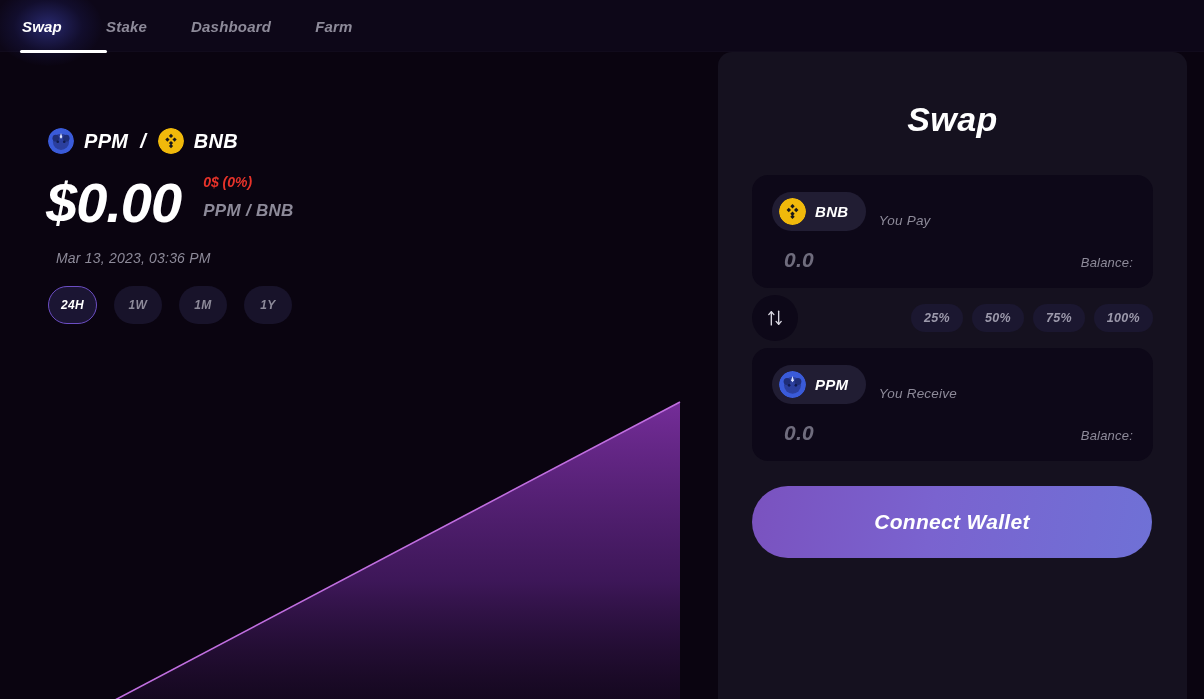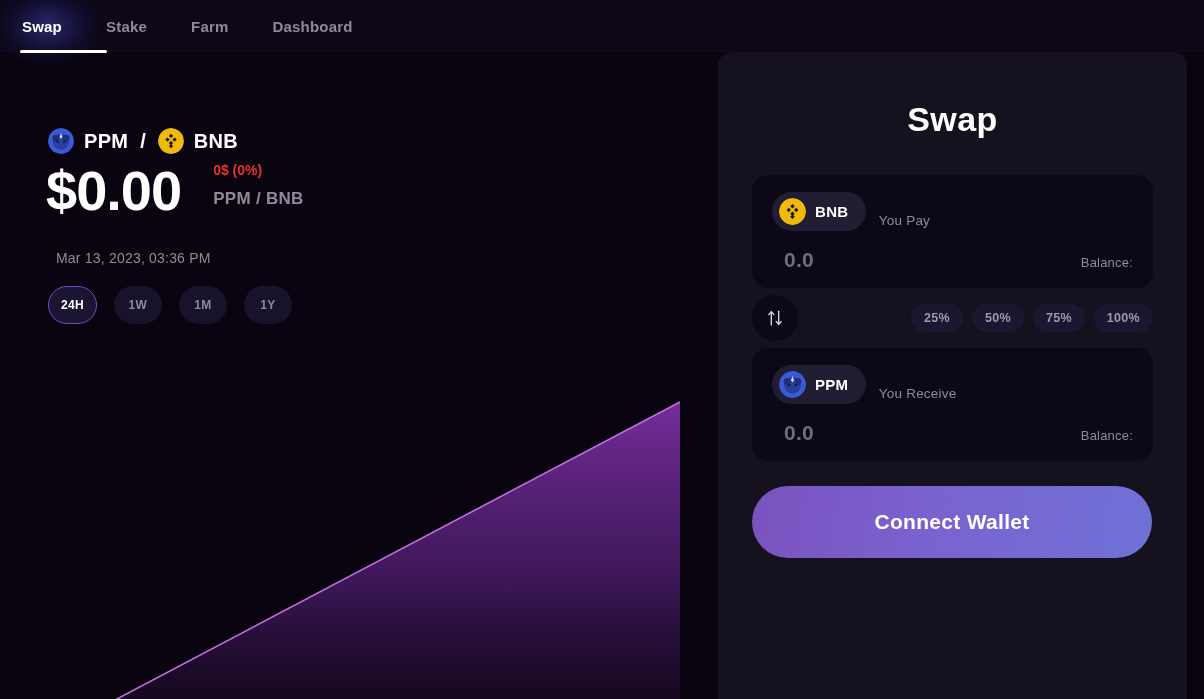--- a/index.html
+++ b/index.html
@@ -2,21 +2,21 @@
 <html><head>
 <meta charset="utf-8">
 <style>
   * { margin:0; padding:0; box-sizing:border-box; }
   html,body {
     width:1204px; height:699px;
     background:#0a0410;
     font-family:"Liberation Sans", sans-serif;
     overflow:hidden;
   }
-  .app { position:relative; width:1204px; height:515px; background:#0a0410; }
+  .app { position:relative; width:1204px; height:515px; background:#0a0410;font-style:italic; }
 
   
   .topbar {
     position:absolute; left:0; top:0; width:1204px; height:52px;
     background:#0d0718;
     border-bottom:1px solid rgba(255,255,255,0.02);
     z-index:5;
   }
   .nav { position:absolute; left:0; top:0; height:52px; display:flex; align-items:center; }
   .nav-item {
@@ -38,21 +38,21 @@
   }
 
   
   .left-pane { position:absolute; left:0; top:52px; width:700px; height:647px; }
 
   .pair-row { position:absolute; left:48px; top:76px; display:flex; align-items:center; gap:10px; }
   .token-logo { width:26px; height:26px; border-radius:50%; flex:0 0 auto; display:block; }
   .pair-name { font-size:20px; font-weight:bold; color:#ffffff; letter-spacing:0.3px; }
   .pair-sep { font-size:20px; font-weight:bold; color:#ffffff; margin:0 2px; }
 
-  .price-row { position:absolute; left:46px; top:108px; display:flex; align-items:flex-end; gap:32px; }
+  .price-row { position:absolute; left:46px; top:120px; display:flex; align-items:flex-end; gap:22px; }
   .price-main { font-size:56px; font-weight:bold; color:#ffffff; line-height:1; letter-spacing:-1px; }
   .price-side { padding-bottom:10px; }
   .price-change { font-size:14px; font-weight:bold; color:#e8332a; line-height:1.5; }
   .price-pairlabel { font-size:17px; font-weight:bold; color:#8d8a99; letter-spacing:0.3px; margin-top:8px; }
   .price-date { position:absolute; left:56px; top:198px; font-size:14px; color:#8d8a99; letter-spacing:0.2px; }
 
   .ranges { position:absolute; left:48px; top:234px; display:flex; gap:17px; }
   .range-pill {
     min-width:48px; height:38px; border-radius:19px;
     display:flex; align-items:center; justify-content:center;
@@ -131,24 +131,24 @@
 
   <div class="topbar">
     <div class="nav">
       <div class="nav-item active">
         <span>Swap</span>
       </div>
       <div class="nav-item">
         <span>Stake</span>
       </div>
       <div class="nav-item">
+        <span>Dashboard</span>
+      </div>
+      <div class="nav-item">
         <span>Farm</span>
-      </div>
-      <div class="nav-item">
-        <span>Dashboard</span>
       </div>
     </div>
     <div class="nav-underline"></div>
   </div>
 
   <div class="left-pane">
 
     <div class="pair-row">
       <svg class="token-logo" viewBox="0 0 32 32">
         <circle cx="16" cy="16" r="16" fill="#3a5bd9"></circle>

